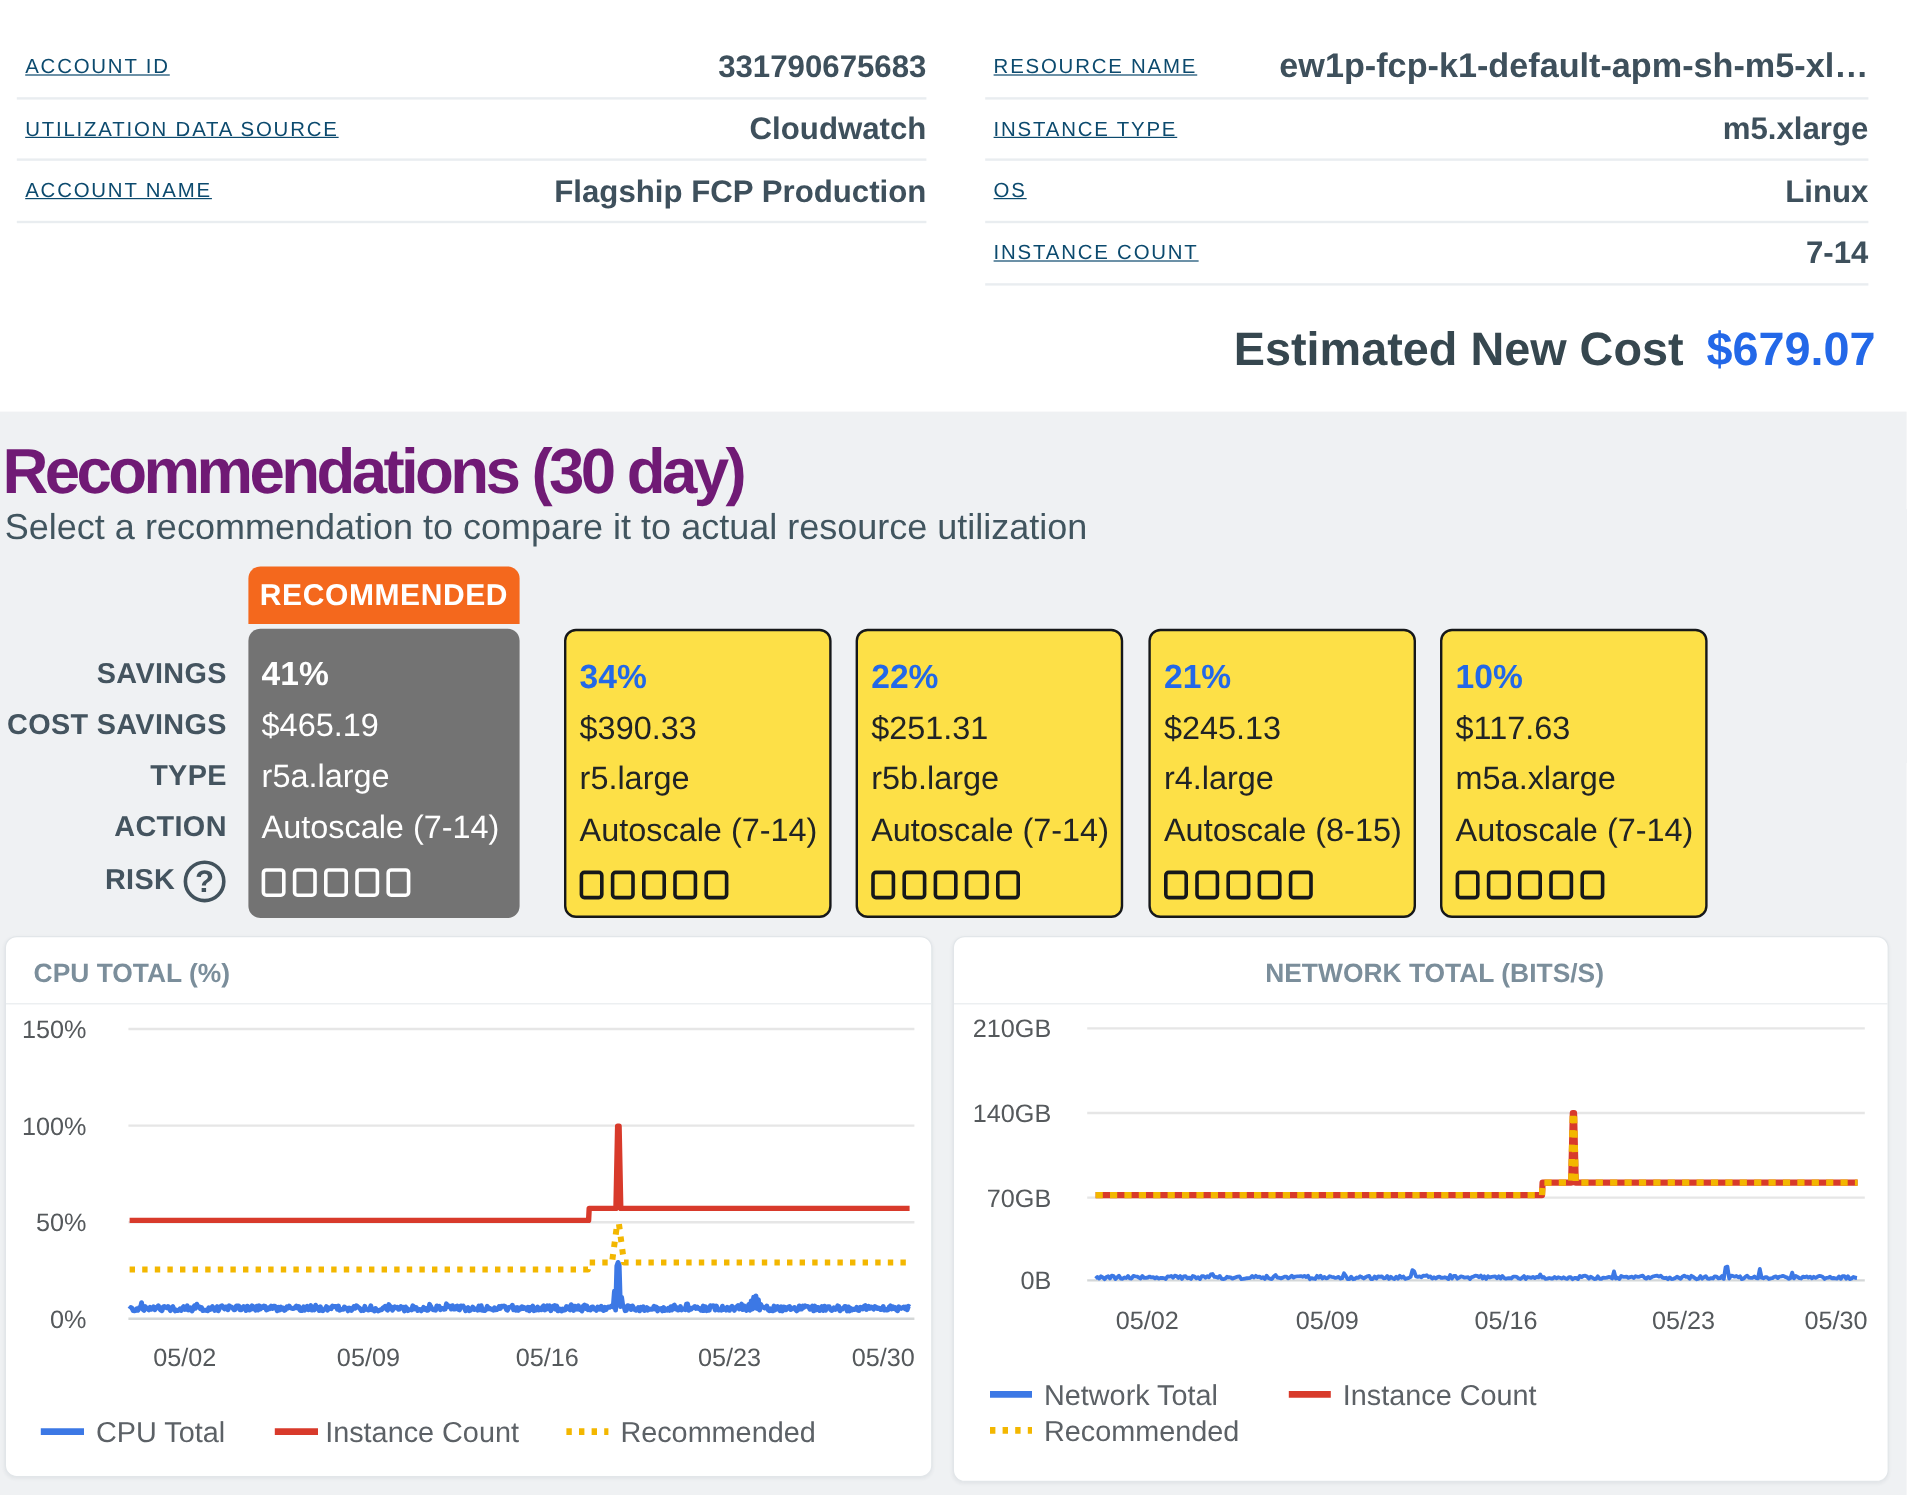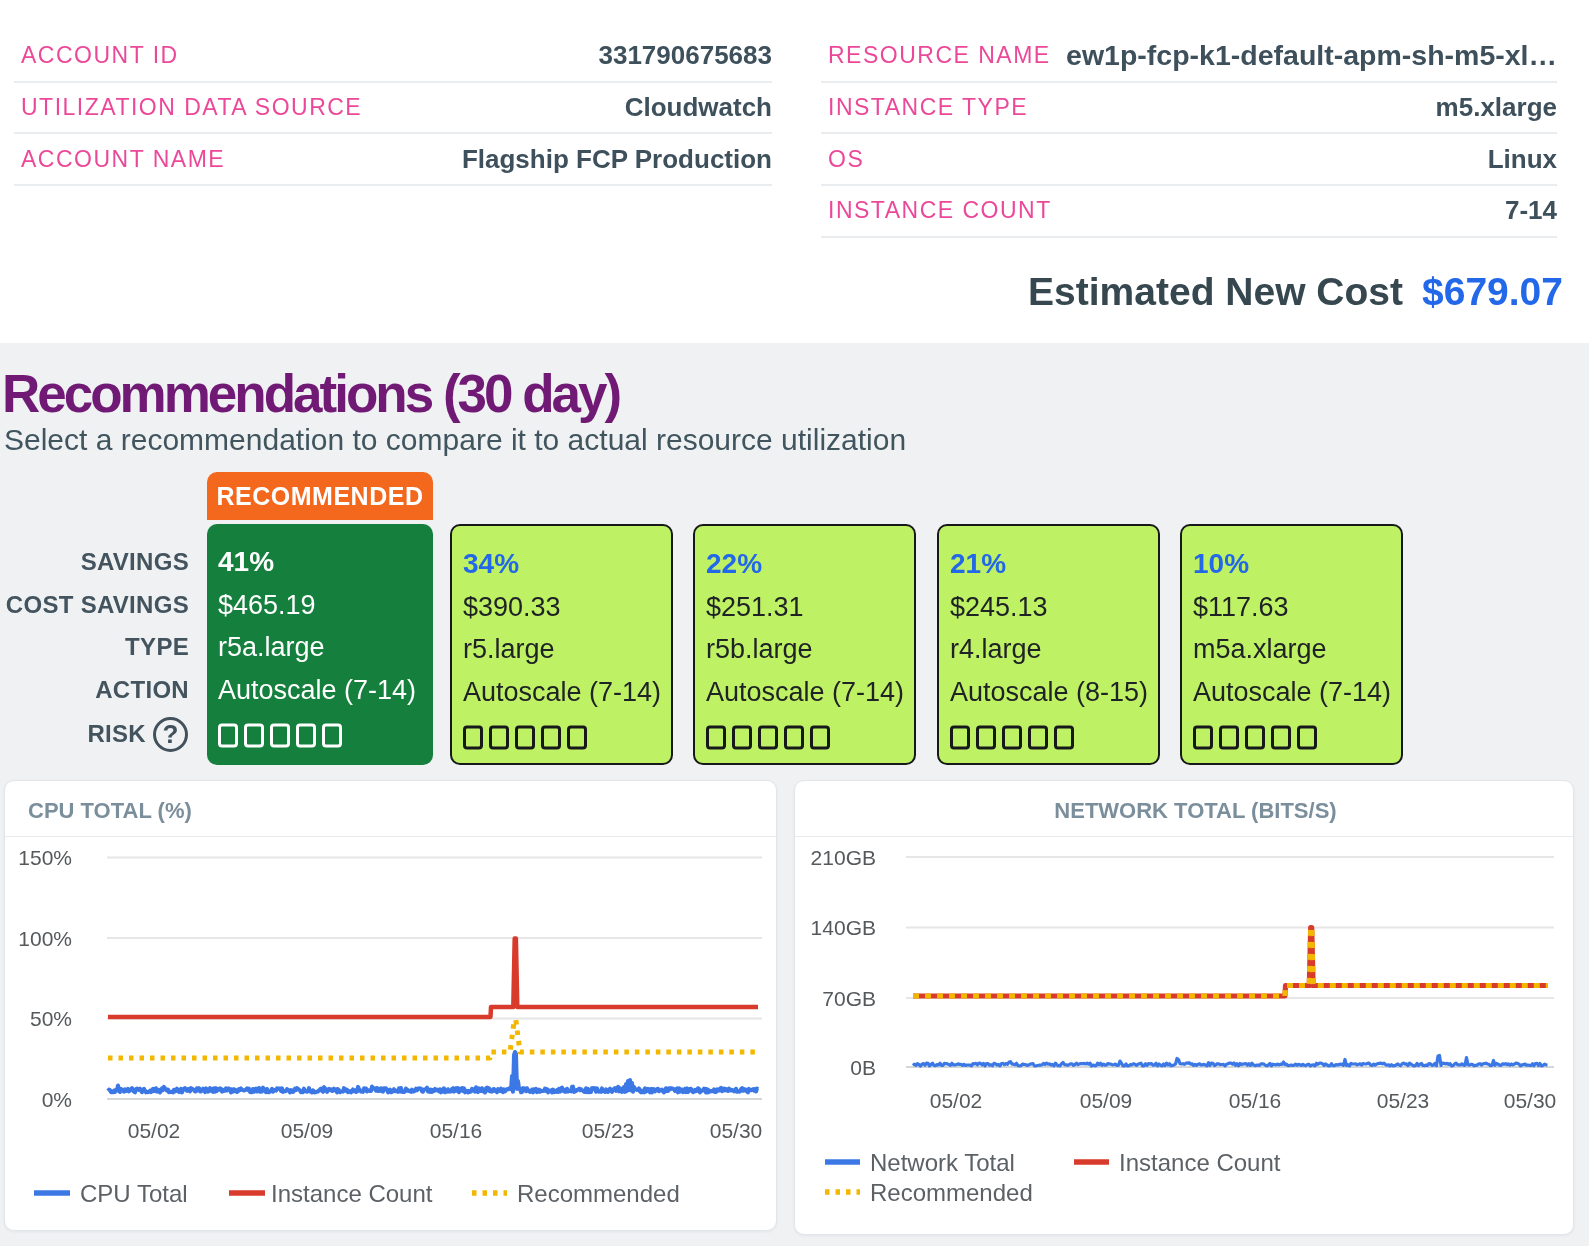--- a/index.html
+++ b/index.html
@@ -1,29 +1,29 @@
 <!DOCTYPE html>
 <html><head><meta charset="utf-8">
 <style>
 * { margin:0; padding:0; box-sizing:border-box; }
 body { font-family:"Liberation Sans", sans-serif; }
 #page { position:relative; width:1589px; height:1246px; background:#fff; overflow:hidden; }
 .kv { position:absolute; top:31px; }
 .kv .row { display:flex; align-items:center; height:51.7px; border-bottom:2px solid #e9edf0; }
-.kv .k { font-size:23px; letter-spacing:1.5px; color:#ec4899; padding-left:7px; white-space:nowrap; }
+.kv .k { font-size:17px; letter-spacing:1.5px; color:#0c4a6e; padding-left:7px; white-space:nowrap;text-decoration:underline; }
 .kv .v { flex:1; text-align:right; font-size:26px; font-weight:bold; color:#3e505c; white-space:nowrap; overflow:hidden; padding-left:14px; }
 .costline { position:absolute; top:270px; font-size:39px; font-weight:bold; color:#36474f; white-space:nowrap; }
 .blue { color:#2368e8; }
 .gray { position:absolute; left:0; top:343px; width:1589px; height:903px; background:#eff1f3; }
 .h1 { position:absolute; left:2px; top:363px; font-size:53px; letter-spacing:-3px; font-weight:bold; color:#701a75; }
 .sub { position:absolute; left:4px; top:423px; font-size:30px; color:#41555f; }
 .banner { position:absolute; left:207px; top:472px; width:226px; height:48px; background:#f4681d; border-radius:10px 10px 0 0; color:#fff; font-size:25px; font-weight:bold; letter-spacing:.5px; text-align:center; line-height:48px; }
 .card { position:absolute; top:524px; width:226px; height:241px; border-radius:10px; }
-.card.bluec { background:#15803d; color:#fff; }
-.card.w { background:#bef264; width:223px; border:2px solid #16181a; color:#202325; }
+.card.bluec { background:#737373; color:#fff; }
+.card.w { background:#fde047; width:223px; border:2px solid #16181a; color:#202325;margin-left:20px; }
 .card .ln { position:absolute; left:11px; transform:translateY(-50%); font-size:27px; white-space:nowrap; }
 .card .sav { font-weight:bold; font-size:28px; }
 .card.w .sav { color:#2368e8; }
 .sq { display:inline-block; width:20px; height:24.5px; border:3px solid; border-radius:4px; margin-right:6px; vertical-align:middle; }
 .card.bluec .sq { border-color:#fff; }
 .card.w .sq { border-color:#16181a; }
 .lbl { position:absolute; right:1400px; transform:translateY(-50%); font-size:24px; font-weight:bold; color:#44545f; white-space:nowrap; letter-spacing:.3px; }
 .qm { position:absolute; left:153px; top:716.5px; width:35px; height:35px; border:3.5px solid #42525c; border-radius:50%; color:#42525c; font-size:26px; font-weight:bold; text-align:center; line-height:28px; }
 .chartcard { position:absolute; background:#fff; border:1px solid #e2e6e9; border-radius:10px; box-shadow:0 1px 3px rgba(40,50,60,.06); }
 .ct { height:56px; line-height:60px; padding-left:23px; font-size:22px; font-weight:bold; color:#7b8e9b; border-bottom:1px solid #e8ebee; }

